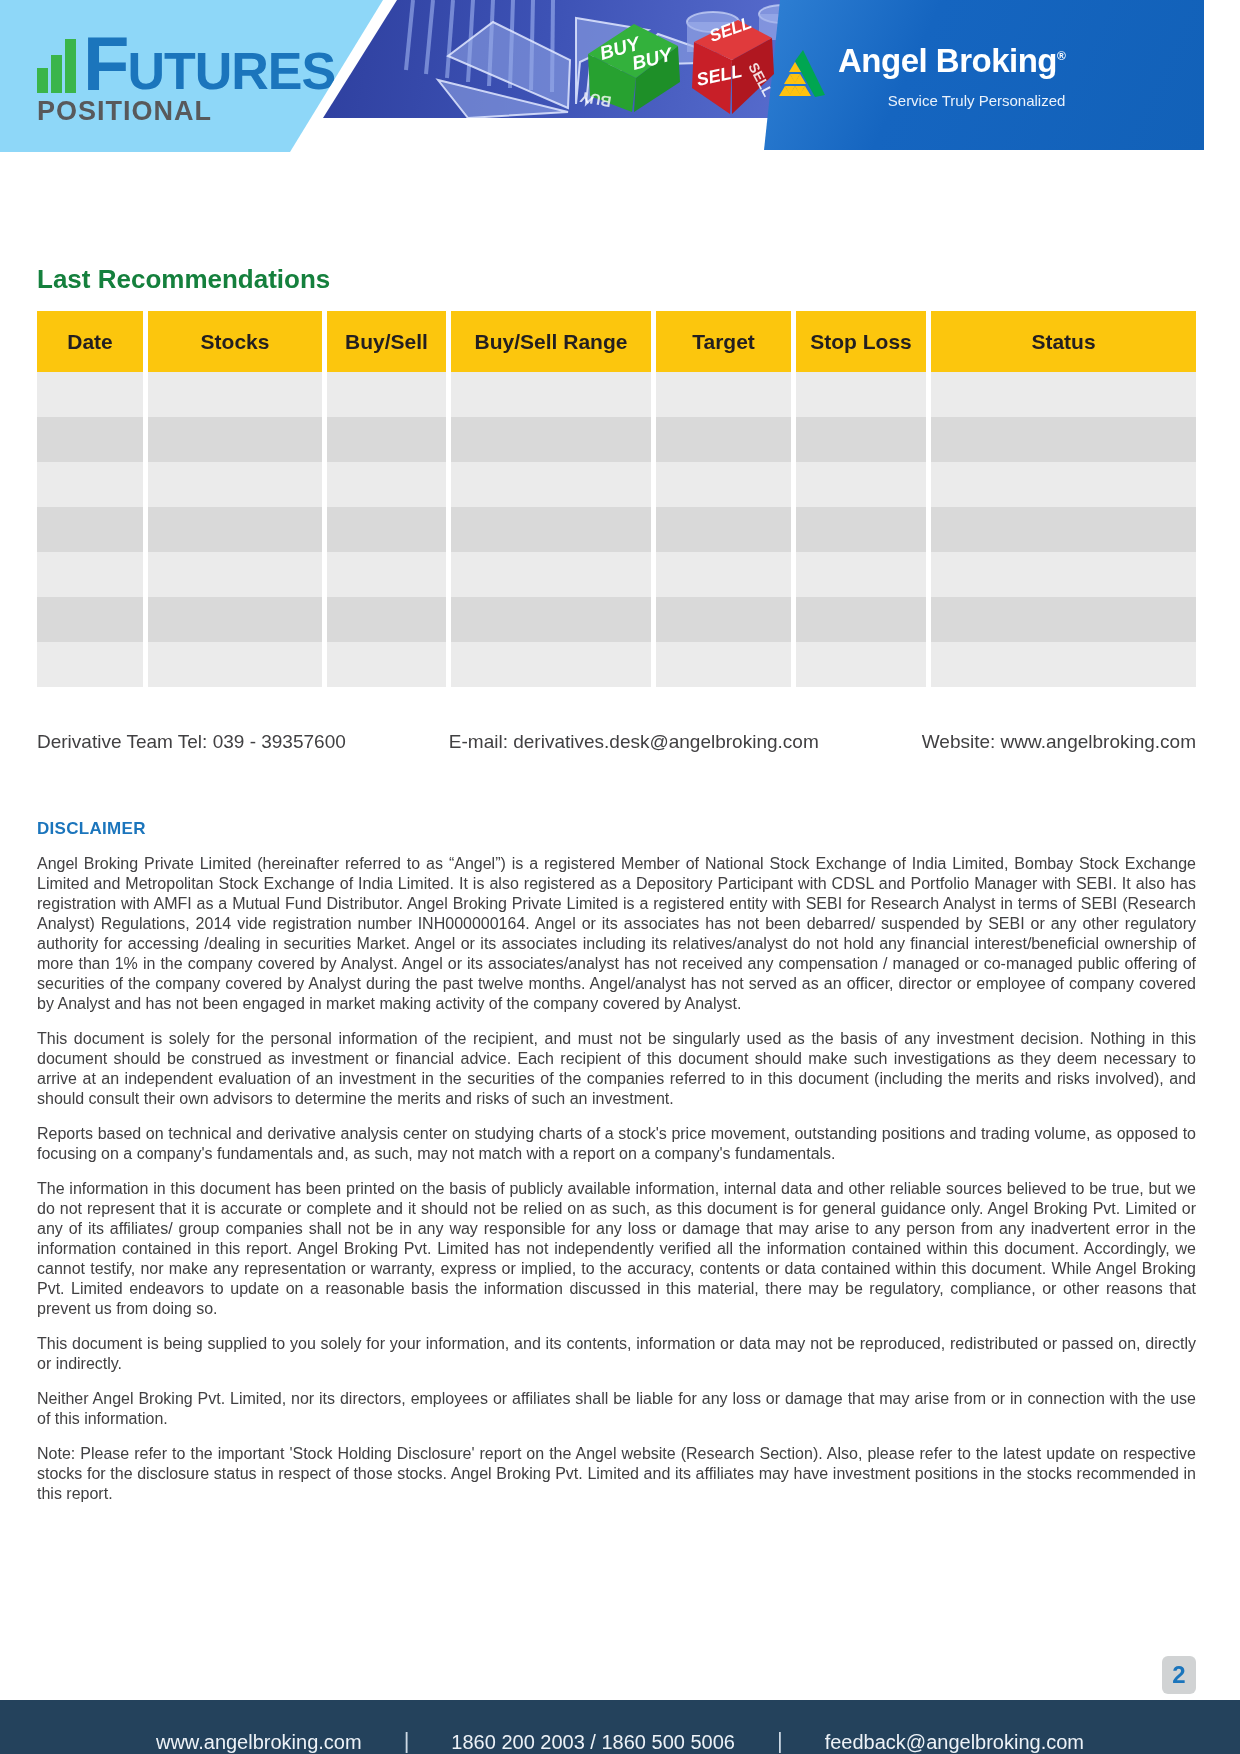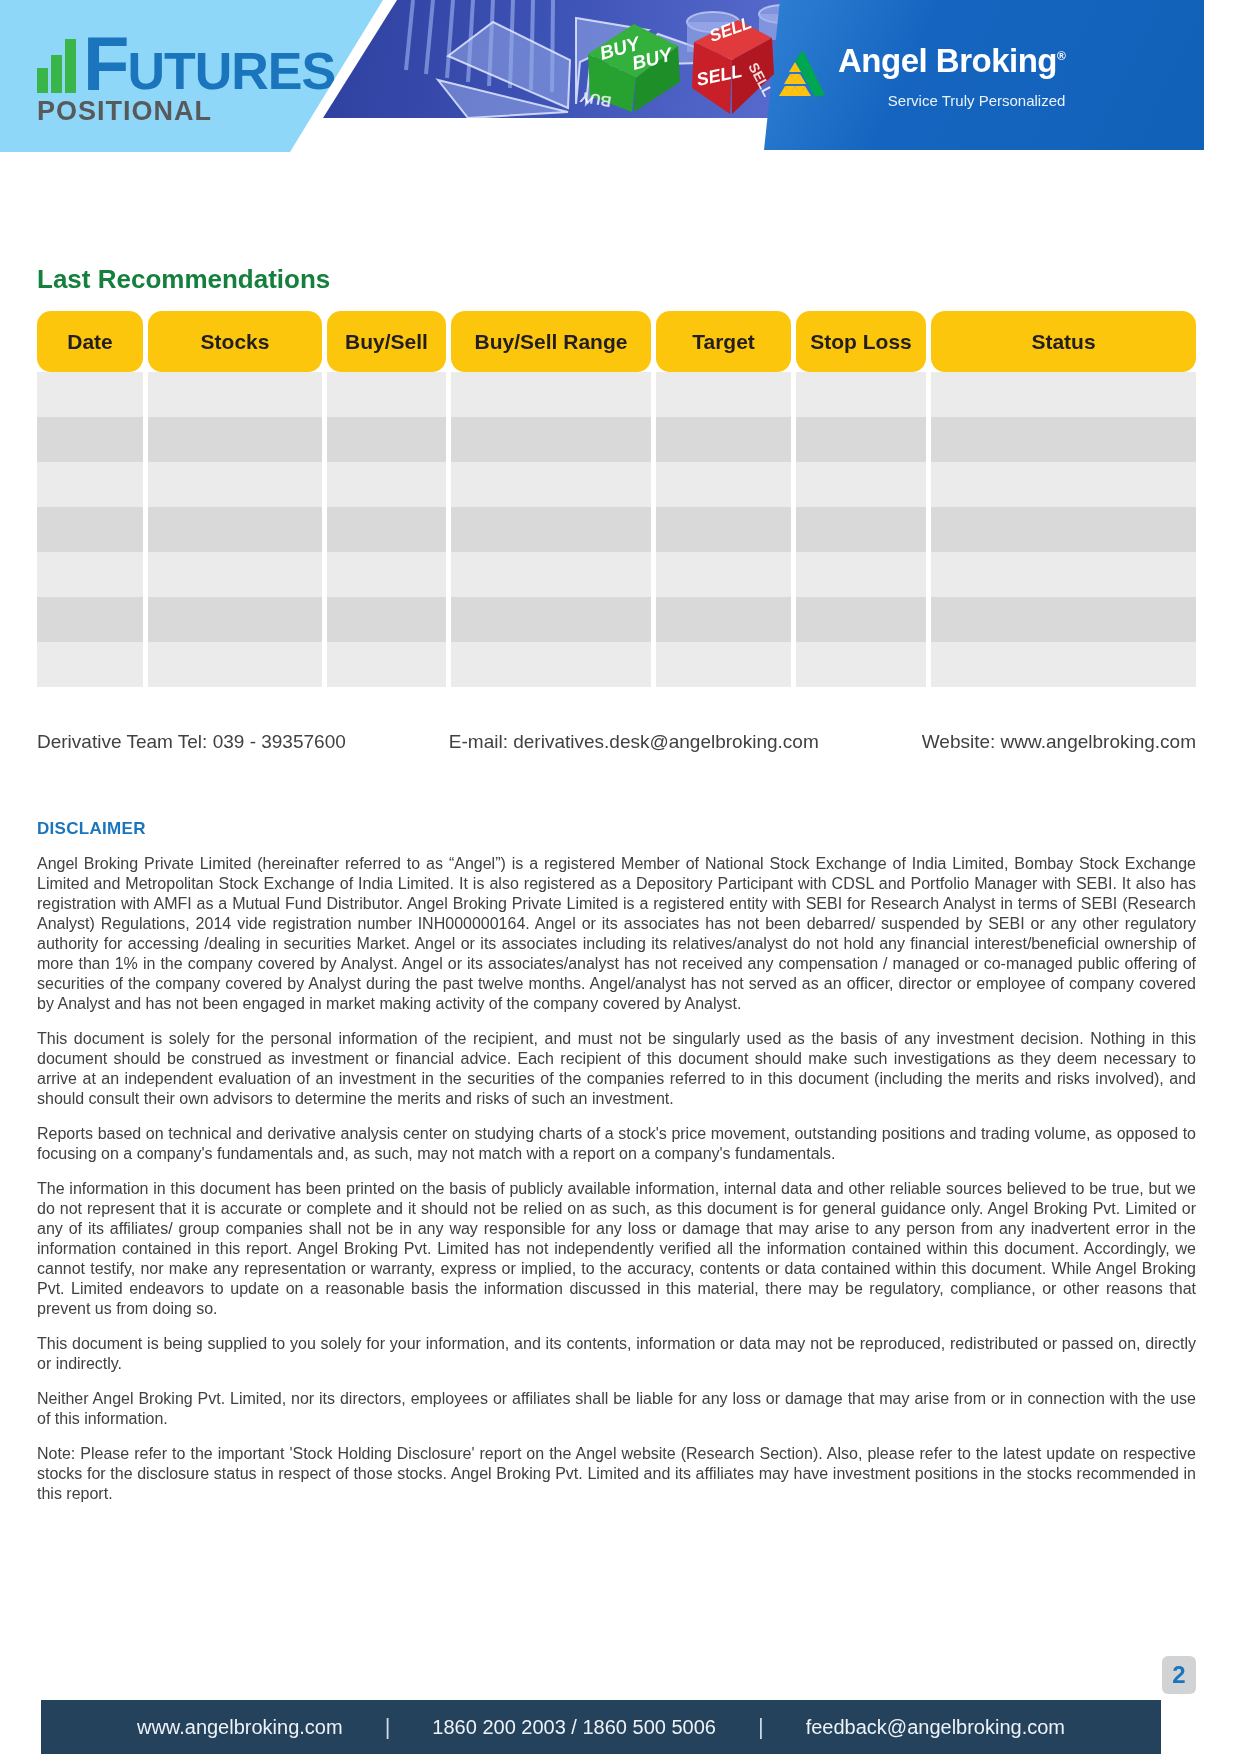--- a/index.html
+++ b/index.html
@@ -52,21 +52,21 @@
 
   .rt { margin-top:16px; }
   .rt-row, .rt-head {
     display:grid;
     grid-template-columns:106px 174px 119px 200px 135px 130px 265px;
     column-gap:5px;
   }
   .rt-head { margin-bottom:0; }
   .rt-hcell {
     background:#FCC60D; height:61px; display:flex; align-items:center; justify-content:center;
-    font-size:21px; font-weight:bold; color:#231F20;border-radius:14px;
+    font-size:21px; font-weight:bold; color:#231F20;
   }
   .rt-row { height:45px; }
   .rt-row.light .rt-cell { background:#EBEBEB; }
   .rt-row.dark  .rt-cell { background:#D9D9D9; }
 
   .contact-row {
     margin-top:44px; display:flex; justify-content:space-between;
     font-size:19px; color:#414042;
   }
 
@@ -76,23 +76,23 @@
   }
 
   
   .page-badge {
     position:absolute; right:44px; top:1656px; width:34px; height:38px;
     background:#D1D3D4; border-radius:6px;
     display:flex; align-items:center; justify-content:center;
     font-size:24px; font-weight:bold; color:#1B75BC;
   }
   .footer {
-    position:absolute; left:0; bottom:0; width:1120px; height:54px; background:#24425C;
-    display:flex; align-items:center; justify-content:center; gap:42px;
-    font-size:20px; color:#EDF2F7;margin-left:41px;
+    position:absolute; left:0; bottom:0; width:1240px; height:54px; background:#24425C;
+    display:flex; align-items:flex-end; justify-content:center; gap:42px;
+    font-size:20px; color:#EDF2F7;
   }
   .footer .sep { font-size:22px; color:#cdd9e4; }
 </style>
 </head>
 <body>
 
 <div class="page">
 
   <div class="hdr">
 

